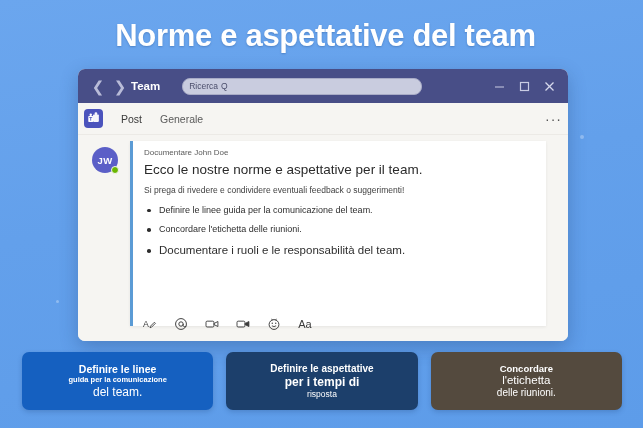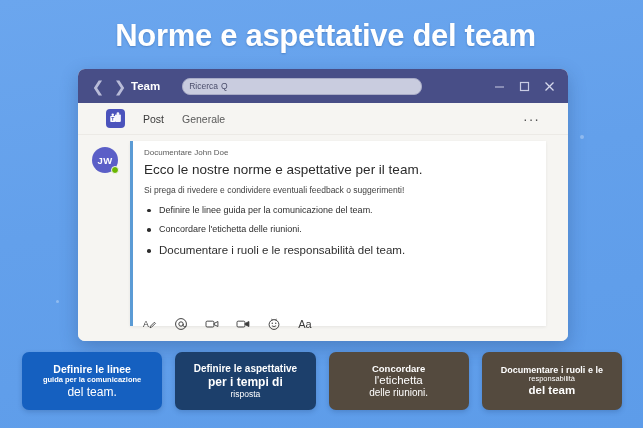--- a/index.html
+++ b/index.html
@@ -107,21 +107,21 @@
     user-select: none;
   }
   .wc svg { display:block; }
 
   
   .chantoolbar {
     height: 32px;
     background: #f6f5f2;
     display: flex;
     align-items: center;
-    padding: 0 28px;
+    padding: 0 6px;
     box-sizing: border-box;
     border-bottom: 1px solid #eceae6;
   }
   .teams-badge {
     width: 19px;
     height: 19px;
     border-radius: 4px;
     background: #4b53bc;
     display: flex;
     align-items: center;
@@ -427,21 +427,16 @@
       <span class="l-b" style="font-size:12px;font-weight:bold;">per i tempi di</span>
       <span class="l-c" style="font-size:8.5px;">risposta</span>
     </div>
 
     <div class="card" style="background:#544a3e;">
       <span class="l-a" style="font-size:9.5px;">Concordare</span>
       <span class="l-b" style="font-size:11.5px;">l'etichetta</span>
       <span class="l-c" style="font-size:10px;">delle riunioni.</span>
     </div>
 
-    <div class="card" style="background:#544a3e;">
-      <span class="l-a" style="font-size:9px;">Documentare i ruoli e le</span>
-      <span class="l-b" style="font-size:7.5px;">responsabilità</span>
-      <span class="l-c" style="font-size:11.5px;font-weight:bold;">del team</span>
-    </div>
 
   </div>
 
 </div>
 
 </body></html>

